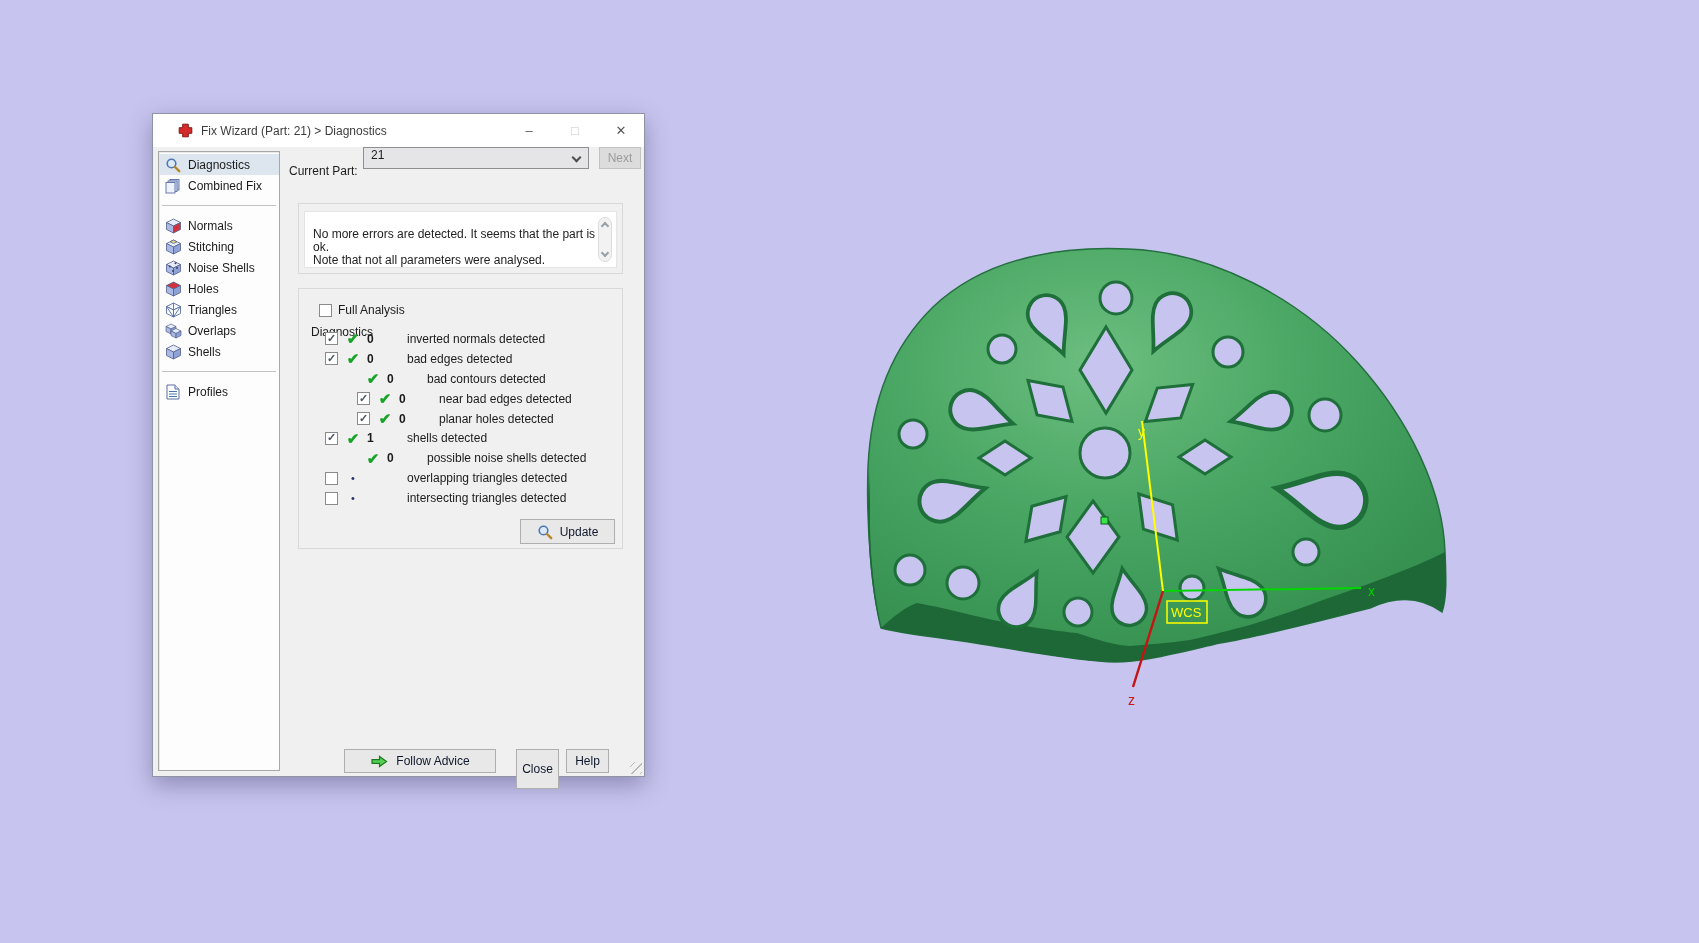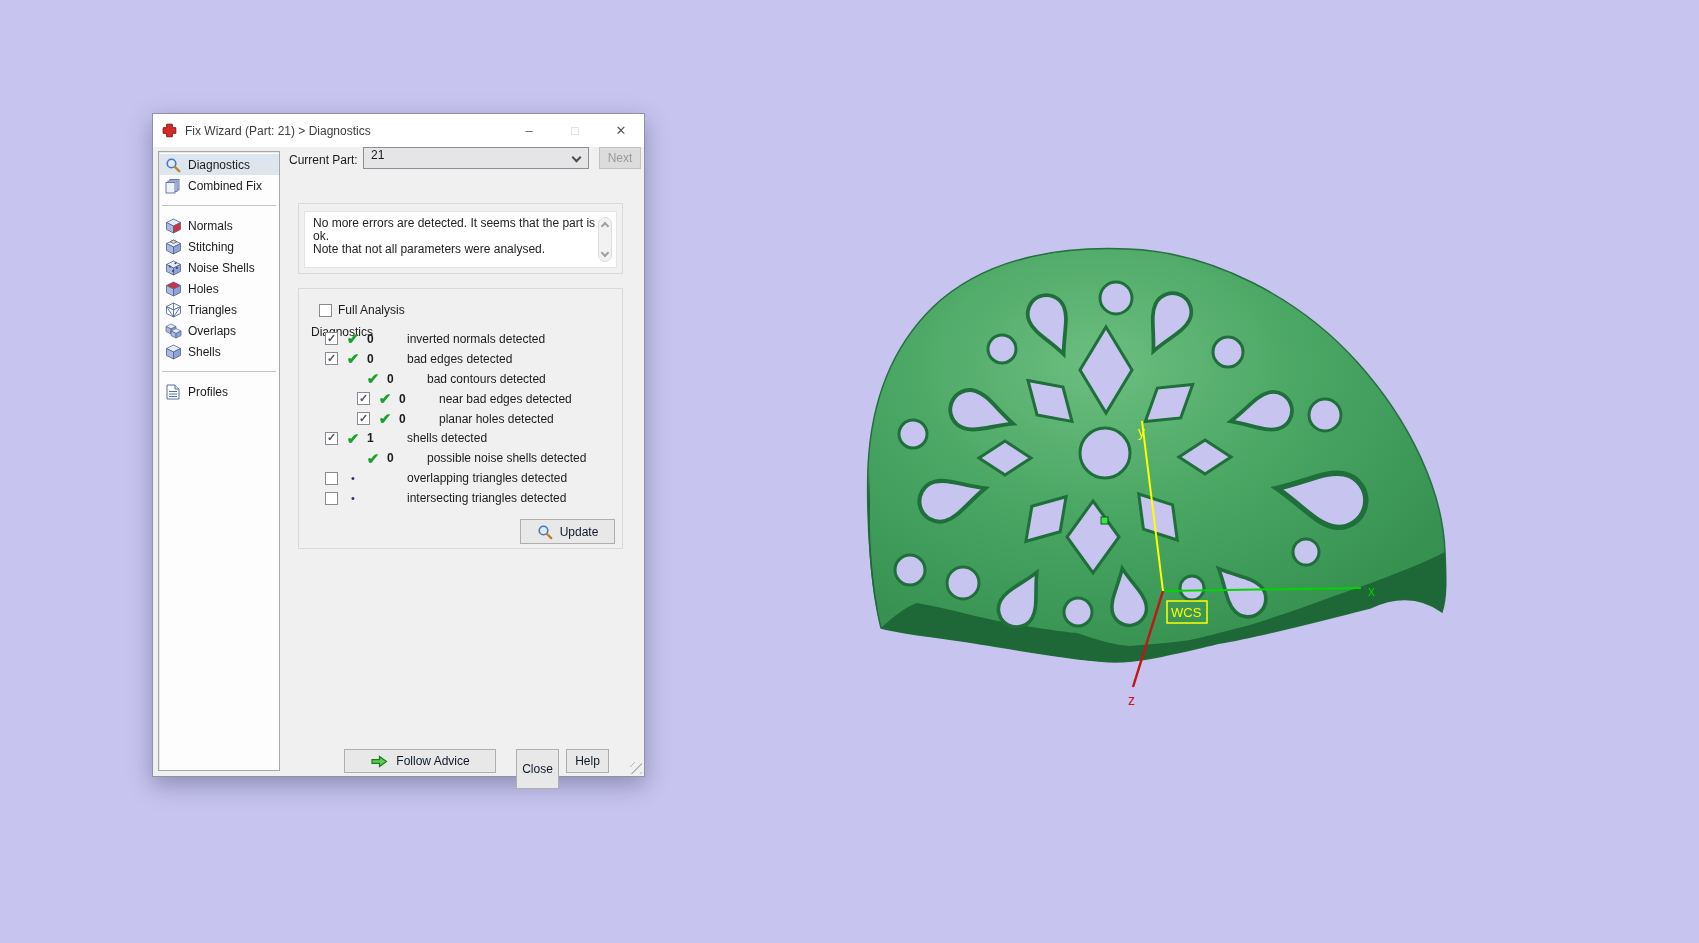--- a/index.html
+++ b/index.html
@@ -6,59 +6,59 @@
   html,body { width:1699px; height:943px; overflow:hidden; }
   body { background:#c7c5ef; font-family:"Liberation Sans", sans-serif; position:relative; }
 
   .viewport { position:absolute; inset:0; }
 
   
   .dialog { position:absolute; left:152px; top:113px; width:493px; height:664px;
             background:#f0f0f0; border:1px solid #8e93a6;
             box-shadow:0 8px 22px rgba(70,70,110,.45); font-size:12px; color:#1b1b1b; }
   .titlebar { position:absolute; left:0; top:0; right:0; height:33px; background:#ffffff;
-              display:flex; align-items:center; padding-left:9px; }
+              display:flex; align-items:center; padding-left:25px; }
   .t-icon { display:inline-flex; width:16px; }
   .t-text { margin-left:7px; color:#3c3c3c; }
   .winbtns { margin-left:auto; display:flex; height:100%; }
   .winbtn { width:46px; height:100%; display:flex; align-items:center; justify-content:center;
             color:#5a5a5a; font-size:13px; }
   .winbtn.max { color:#c9c9c9; }
 
   
   .sidebar { position:absolute; left:5px; top:37px; width:122px; height:620px;
              background:#fdfdfd; border:1px solid #a7a7a7; box-shadow:inset 1px 1px 0 #e9e9e9;
              padding-top:2px; }
   .side-item { height:21px; display:flex; align-items:center; gap:6px; padding-left:5px; cursor:default; }
   .side-item.selected { background:#dde6ef; }
   .side-icon { width:18px; display:inline-flex; justify-content:center; }
   .side-sep { border-top:1px solid #c3c3c3; margin:9px 3px; }
 
   
-  .cp-label { position:absolute; left:136px; top:39px; }
+  .cp-label { position:absolute; left:136px; top:50px; }
   .combo { position:absolute; left:210px; top:33px; width:226px; height:22px;
            background:#e5e5e7; border:1px solid #8f8f8f; display:flex; align-items:flex-start;
            padding-left:7px; }
   .combo-chev { position:absolute; right:8px; top:6px; width:7px; height:7px;
                 border-left:2px solid #4c4c4c; border-bottom:2px solid #4c4c4c;
                 transform:rotate(-45deg); }
   .btn { position:absolute; background:#e8e8e8; border:1px solid #aeaeae; font-size:12px;
          color:#0f172a; display:flex; align-items:center; justify-content:center;
          font-family:"Liberation Sans", sans-serif; gap:7px; }
   .btn.next { left:446px; top:33px; width:42px; height:22px; background:#dcdcdc;
               border-color:#c2c2c2; color:#9b9b9b; }
 
   .group { position:absolute; border:1px solid #d9d9d9; }
   .group.advice { left:145px; top:89px; width:325px; height:71px; }
   .group.diag   { left:145px; top:174px; width:325px; height:261px; }
   .group-label { position:absolute; top:-8px; left:8px; background:#f0f0f0; padding:0 4px;margin-top:44px; }
 
   .advice-inner { position:absolute; left:5px; right:5px; top:7px; bottom:5px; background:#ffffff;
                   border:1px solid #e4e4e4; }
-  .advice-text { padding:5px 8px; line-height:13px; color:#222; }
+  .advice-text { padding:16px 8px; line-height:13px; color:#222; }
   .vscroll { position:absolute; right:4px; top:5px; bottom:5px; width:14px; background:#f2f2f2;
              border:1px solid #dcdcdc; border-radius:7px; }
   .chev { position:absolute; left:3px; width:6px; height:6px; border-left:2px solid #9aa0a6;
           border-top:2px solid #9aa0a6; }
   .chev.up { top:5px; transform:rotate(45deg); }
   .chev.down { bottom:5px; transform:rotate(225deg); }
 
   .fa-row { position:absolute; left:8px; top:14px; display:flex; align-items:center; gap:6px;margin-left:12px; }
 
   .cb { width:13px; height:13px; background:#fff; border:1px solid #8a8a8a; flex:none;

